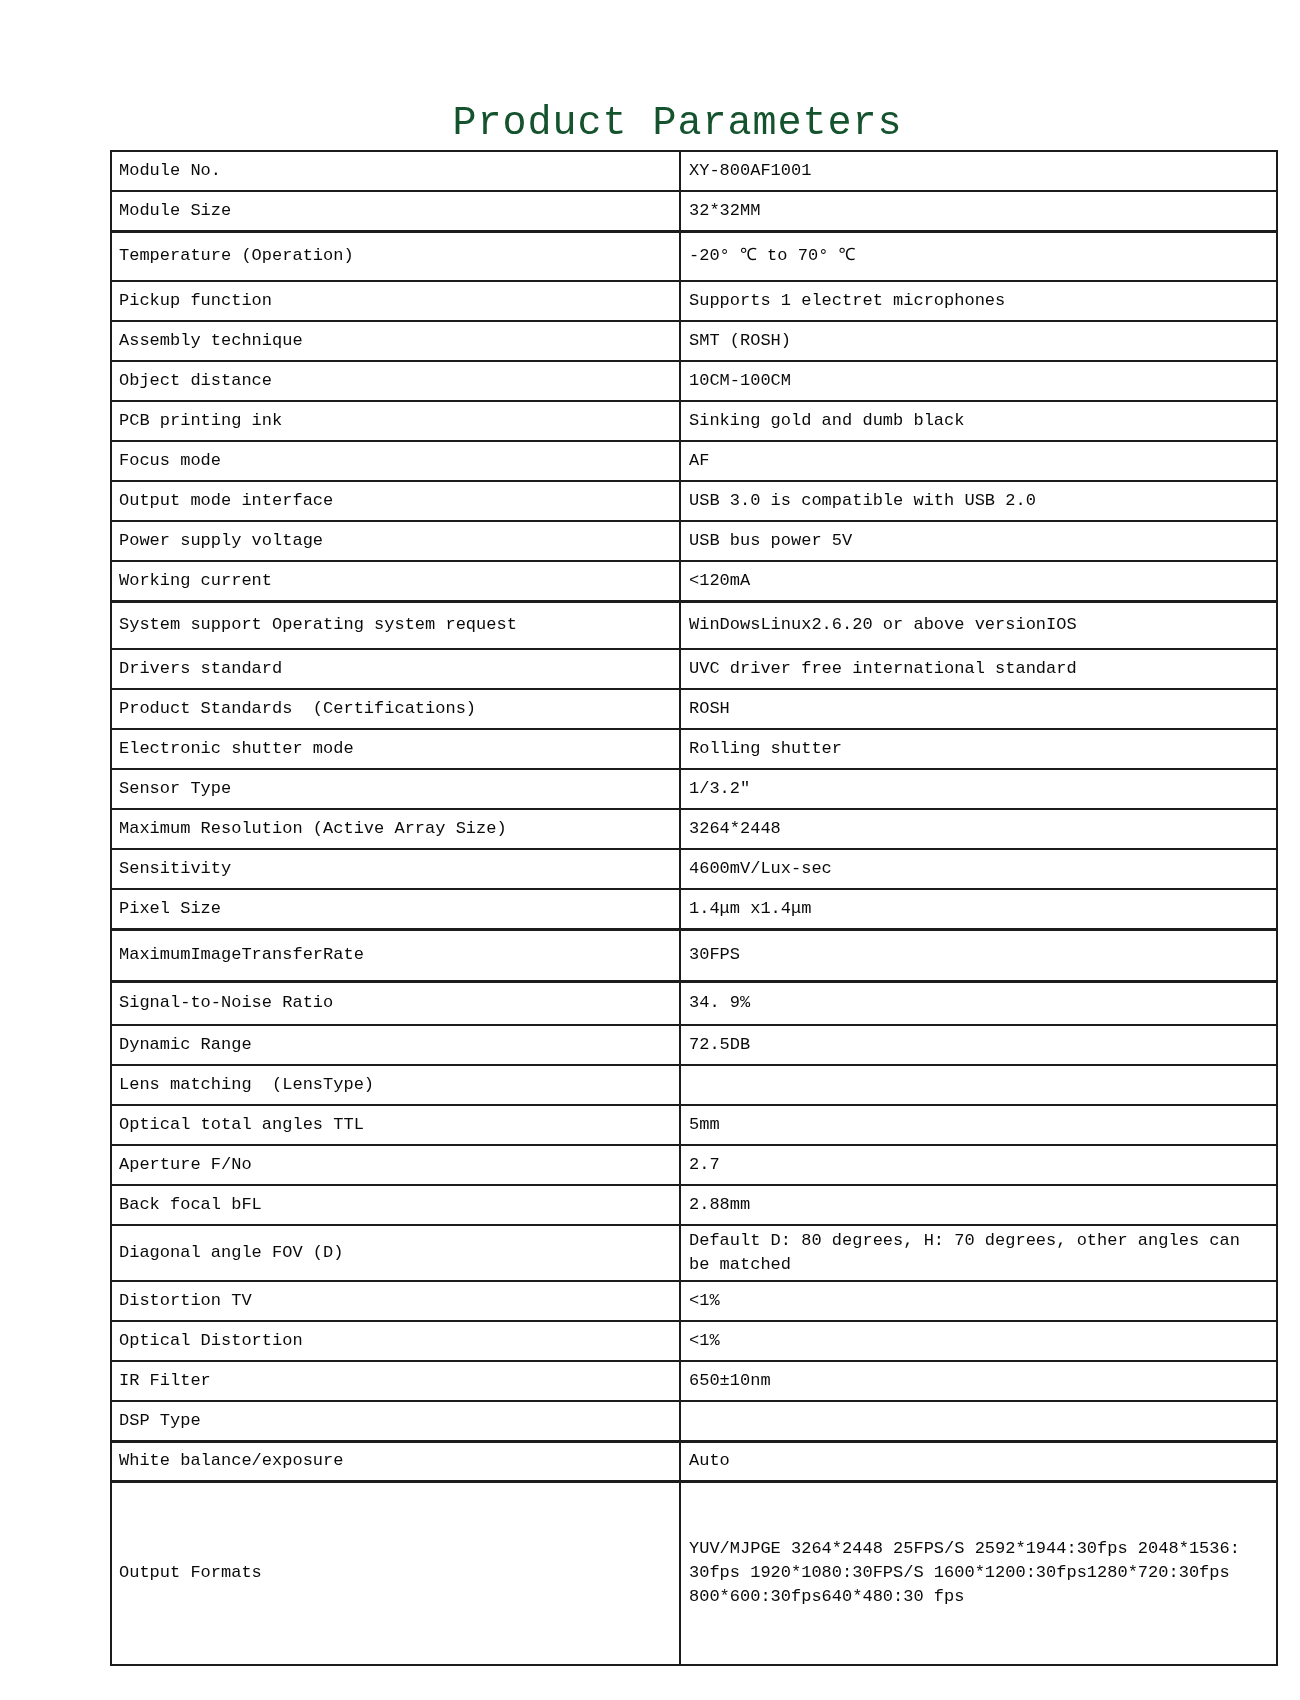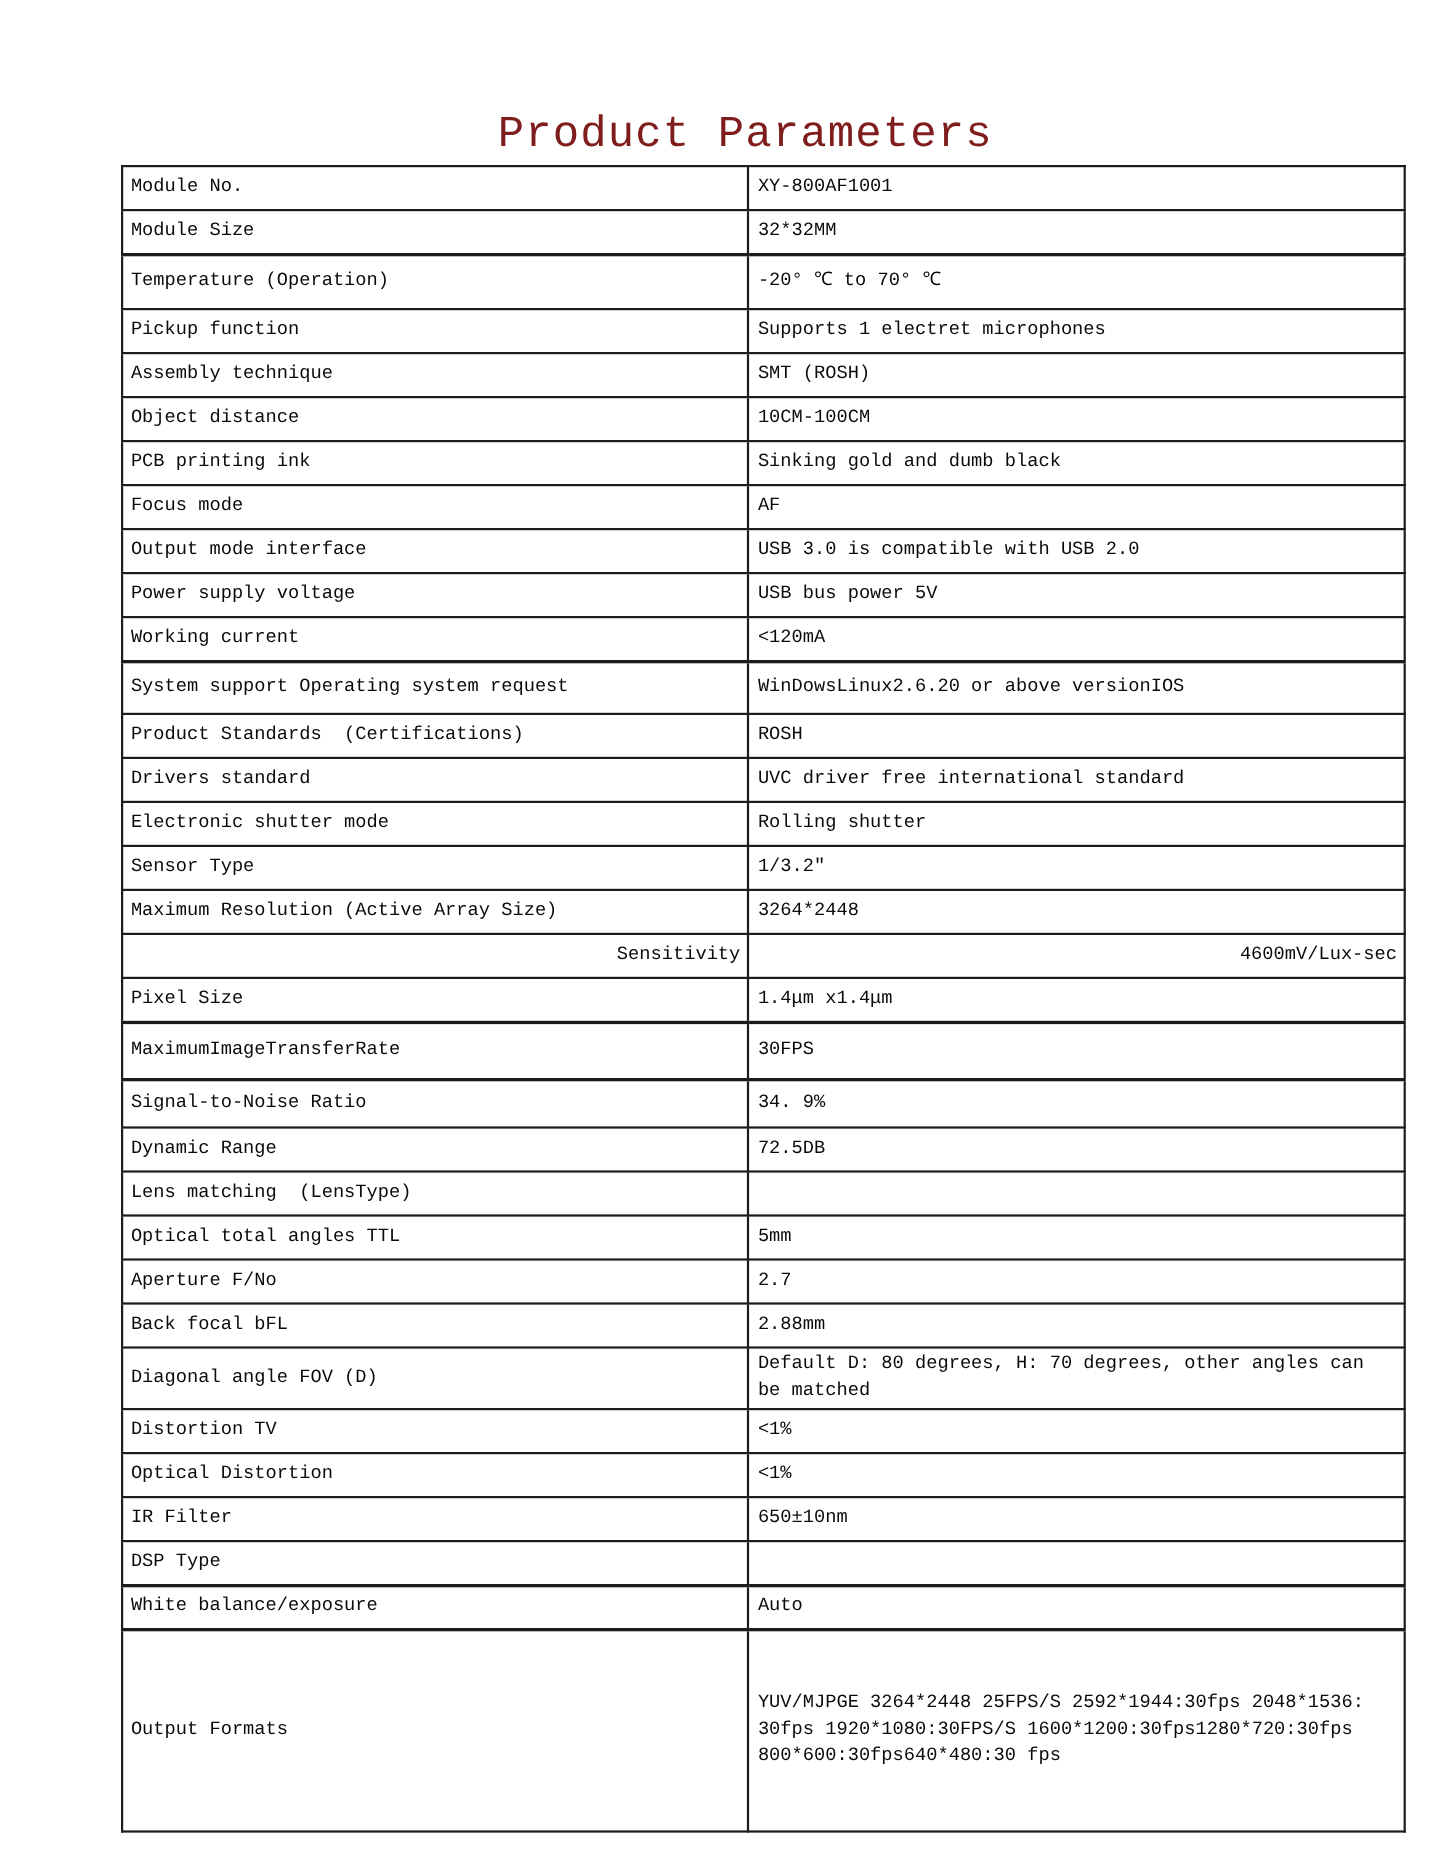--- a/index.html
+++ b/index.html
@@ -17,21 +17,21 @@
   .page-title {
     position: absolute;
     left: 110px;
     top: 74px;
     width: 1135px;
     text-align: center;
     font-size: 40px;
     font-weight: normal;
     letter-spacing: 1px;
     white-space: pre;
-    color: #7f1d1d;
+    color: #14532d;
   }
   table.params-table {
     position: absolute;
     left: 110px;
     top: 150px;
     width: 1135px;
     table-layout: fixed;
     border-collapse: collapse;
     border: 2px solid #1c1c1c;
   }
@@ -105,40 +105,40 @@
       </tr>
       <tr style="height: 40px;">
         <td class="label-cell">Working current</td>
         <td class="value-cell">&lt;120mA</td>
       </tr>
       <tr class="thick-top" style="height: 48px;">
         <td class="label-cell">System support Operating system request</td>
         <td class="value-cell">WinDowsLinux2.6.20 or above versionIOS</td>
       </tr>
       <tr style="height: 40px;">
+        <td class="label-cell">Drivers standard</td>
+        <td class="value-cell">UVC driver free international standard</td>
+      </tr>
+      <tr style="height: 40px;">
         <td class="label-cell">Product Standards  (Certifications)</td>
         <td class="value-cell">ROSH</td>
       </tr>
       <tr style="height: 40px;">
-        <td class="label-cell">Drivers standard</td>
-        <td class="value-cell">UVC driver free international standard</td>
-      </tr>
-      <tr style="height: 40px;">
         <td class="label-cell">Electronic shutter mode</td>
         <td class="value-cell">Rolling shutter</td>
       </tr>
       <tr style="height: 40px;">
         <td class="label-cell">Sensor Type</td>
         <td class="value-cell">1/3.2″</td>
       </tr>
       <tr style="height: 40px;">
         <td class="label-cell">Maximum Resolution (Active Array Size)</td>
         <td class="value-cell">3264*2448</td>
       </tr>
-      <tr style="height: 40px; text-align: right;">
+      <tr style="height: 40px;">
         <td class="label-cell">Sensitivity</td>
         <td class="value-cell">4600mV/Lux-sec</td>
       </tr>
       <tr style="height: 40px;">
         <td class="label-cell">Pixel Size</td>
         <td class="value-cell">1.4μm x1.4μm</td>
       </tr>
       <tr class="thick-top" style="height: 52px;">
         <td class="label-cell">MaximumImageTransferRate</td>
         <td class="value-cell">30FPS</td>

